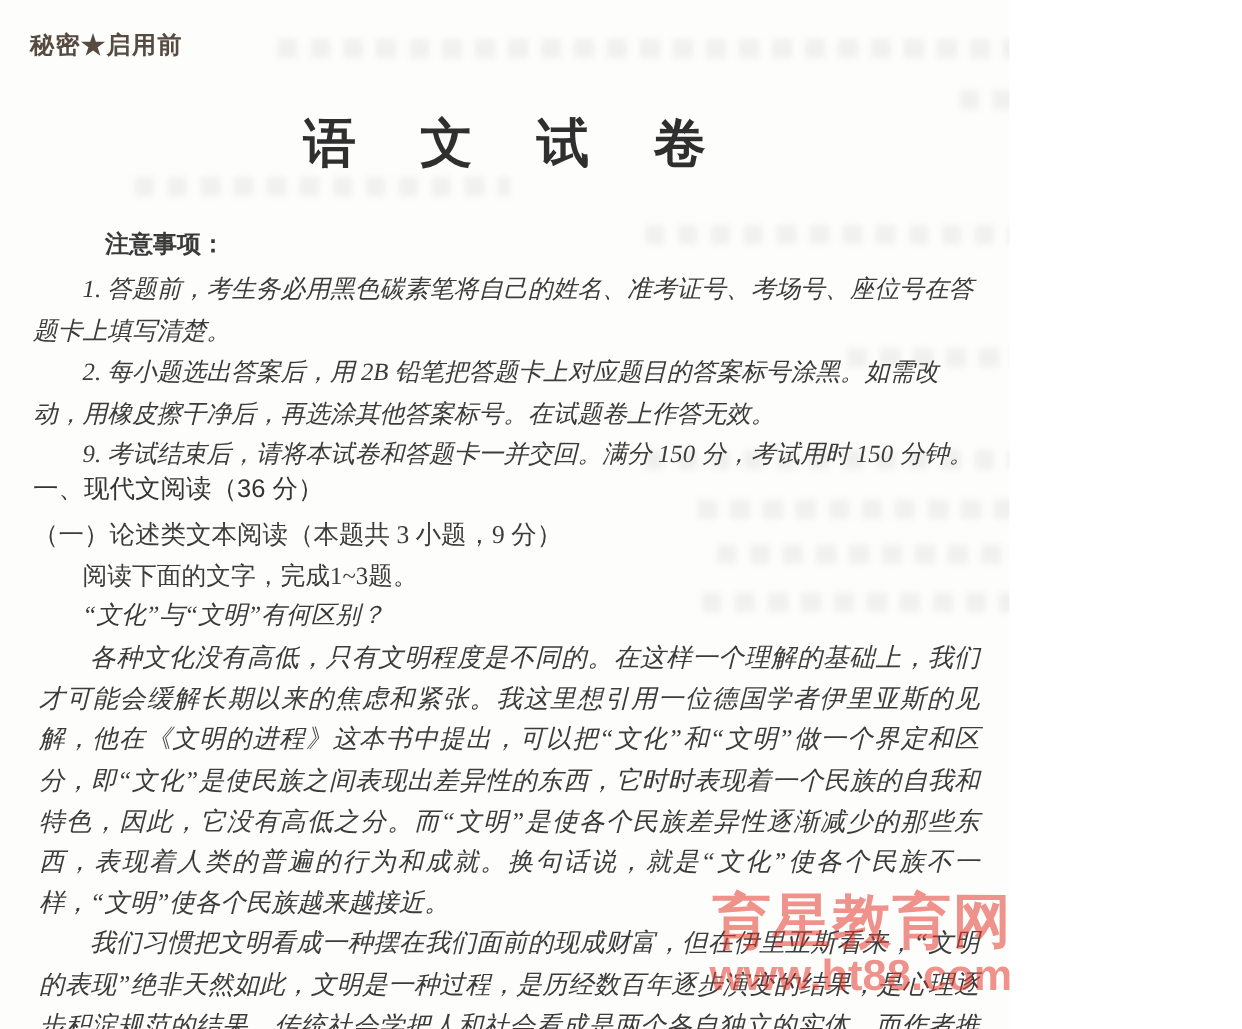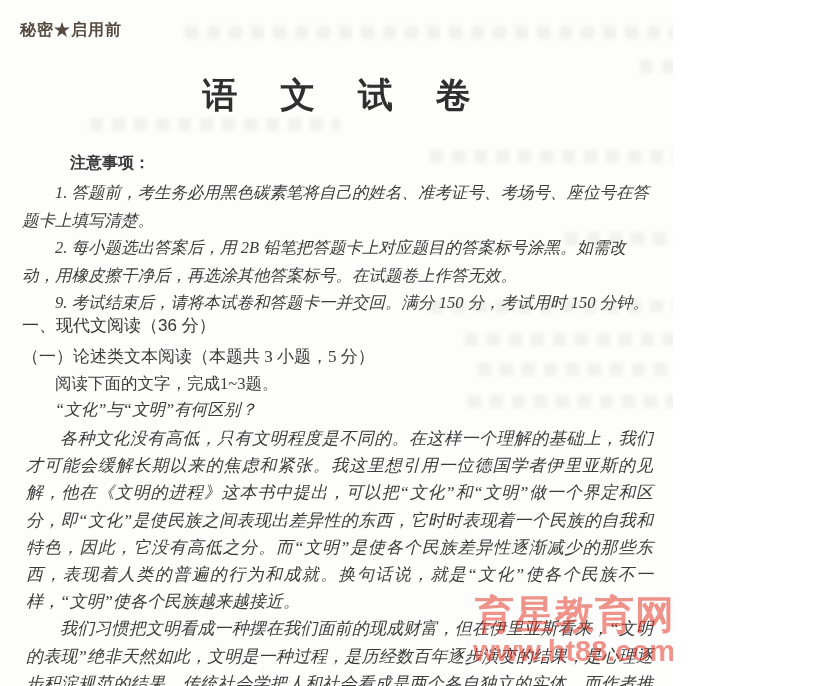--- a/index.html
+++ b/index.html
@@ -146,21 +146,21 @@
   <div class="notice-heading">注意事项：</div>
 
   <div class="notice-items">
     <p>1. 答题前，考生务必用黑色碳素笔将自己的姓名、准考证号、考场号、座位号在答题卡上填写清楚。</p>
     <p>2. 每小题选出答案后，用 2B 铅笔把答题卡上对应题目的答案标号涂黑。如需改动，用橡皮擦干净后，再选涂其他答案标号。在试题卷上作答无效。</p>
     <p>9. 考试结束后，请将本试卷和答题卡一并交回。满分 150 分，考试用时 150 分钟。</p>
   </div>
 
   <div class="section-heading">一、现代文阅读（36 分）</div>
 
-  <div class="subsection-heading">（一）论述类文本阅读（本题共 3 小题，5 分）</div>
+  <div class="subsection-heading">（一）论述类文本阅读（本题共 3 小题，9 分）</div>
 
   <div class="task-line">阅读下面的文字，完成1~3题。</div>
 
   <div class="passage-title">“文化”与“文明”有何区别？</div>
 
   <div class="passage">
     <p>各种文化没有高低，只有文明程度是不同的。在这样一个理解的基础上，我们才可能会缓解长期以来的焦虑和紧张。我这里想引用一位德国学者伊里亚斯的见解，他在《文明的进程》这本书中提出，可以把“文化”和“文明”做一个界定和区分，即“文化”是使民族之间表现出差异性的东西，它时时表现着一个民族的自我和特色，因此，它没有高低之分。而“文明”是使各个民族差异性逐渐减少的那些东西，表现着人类的普遍的行为和成就。换句话说，就是“文化”使各个民族不一样，“文明”使各个民族越来越接近。</p>
     <p>我们习惯把文明看成一种摆在我们面前的现成财富，但在伊里亚斯看来，“文明的表现”绝非天然如此，文明是一种过程，是历经数百年逐步演变的结果，是心理逐步积淀规范的结果。传统社会学把人和社会看成是两个各自独立的实体，而作者推翻了这种两分法，提出两者不可分割，正是宏观的社会和微观的人之间的互动激荡形成了个人、国家乃至社会的整个文明的进程轨迹。</p>
 
   </div>

